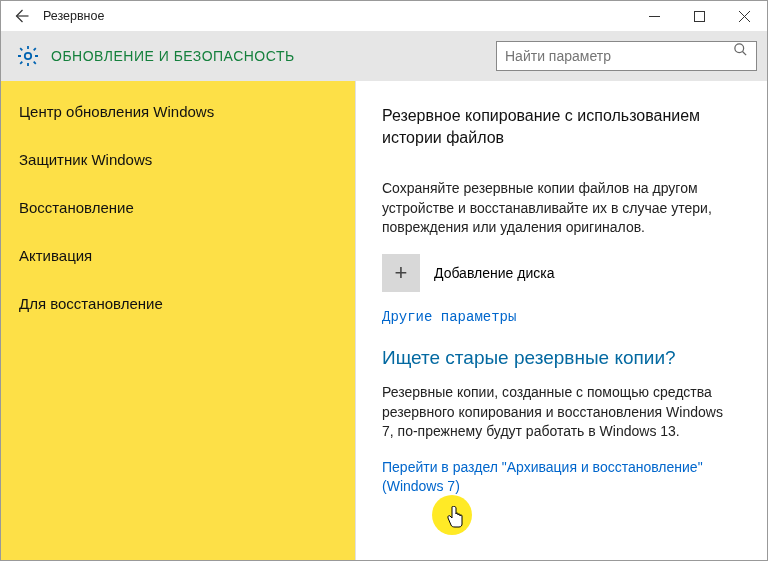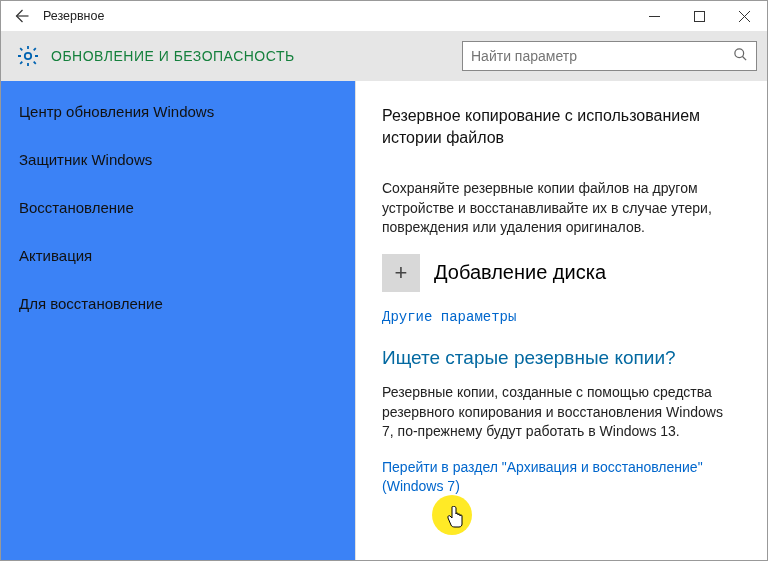--- a/index.html
+++ b/index.html
@@ -48,40 +48,39 @@
   }
   .header .caption {
     font-size: 14px;
     letter-spacing: 0.5px;
     font-weight: 400;
     margin-left: 6px;
     color:#15803d;
   }
   .header .search {
     margin-left:auto;
-    width: 295px;
+    width: 261px;
     height: 30px;
     background:#fff;
     border:1px solid #888;
     display:flex;
-    align-items:center;
     padding: 0 8px;
   }
   .header .search input {
     border:none; outline:none; flex:1; font-size:14px; color:#666; background:transparent;
   }
   .header .search .sicon { color:#666; font-size:15px; }
 
   
   .body { flex:1; display:flex; overflow:hidden; }
 
   .sidebar {
     width: 355px;
     border-right: 1px solid #e0e0e0;
-    background:#3b82f6;
+    background:#fde047;
     padding-top: 6px;
   }
   .sidebar .item {
     height: 48px;
     display:flex;
     align-items:center;
     padding: 0 18px;
     font-size: 15px;
     color:#111;
   }
@@ -113,21 +112,21 @@
     align-items:center;
     gap: 14px;
     margin-bottom: 16px;
   }
   .add-disk .plus {
     width:38px;height:38px;
     background:#d8d8d8;
     display:flex;align-items:center;justify-content:center;
     font-size:22px;color:#444;
   }
-  .add-disk .lbl { font-size:20px; }
+  .add-disk .lbl { font-size:14px; }
   .link {
     color:#0066CC;
     font-size:14px;
     display:inline-block;
     margin-bottom: 22px;
     cursor:pointer;
     font-family:Liberation Mono, monospace;
   }
   h2.sub {
     font-size: 19px;

